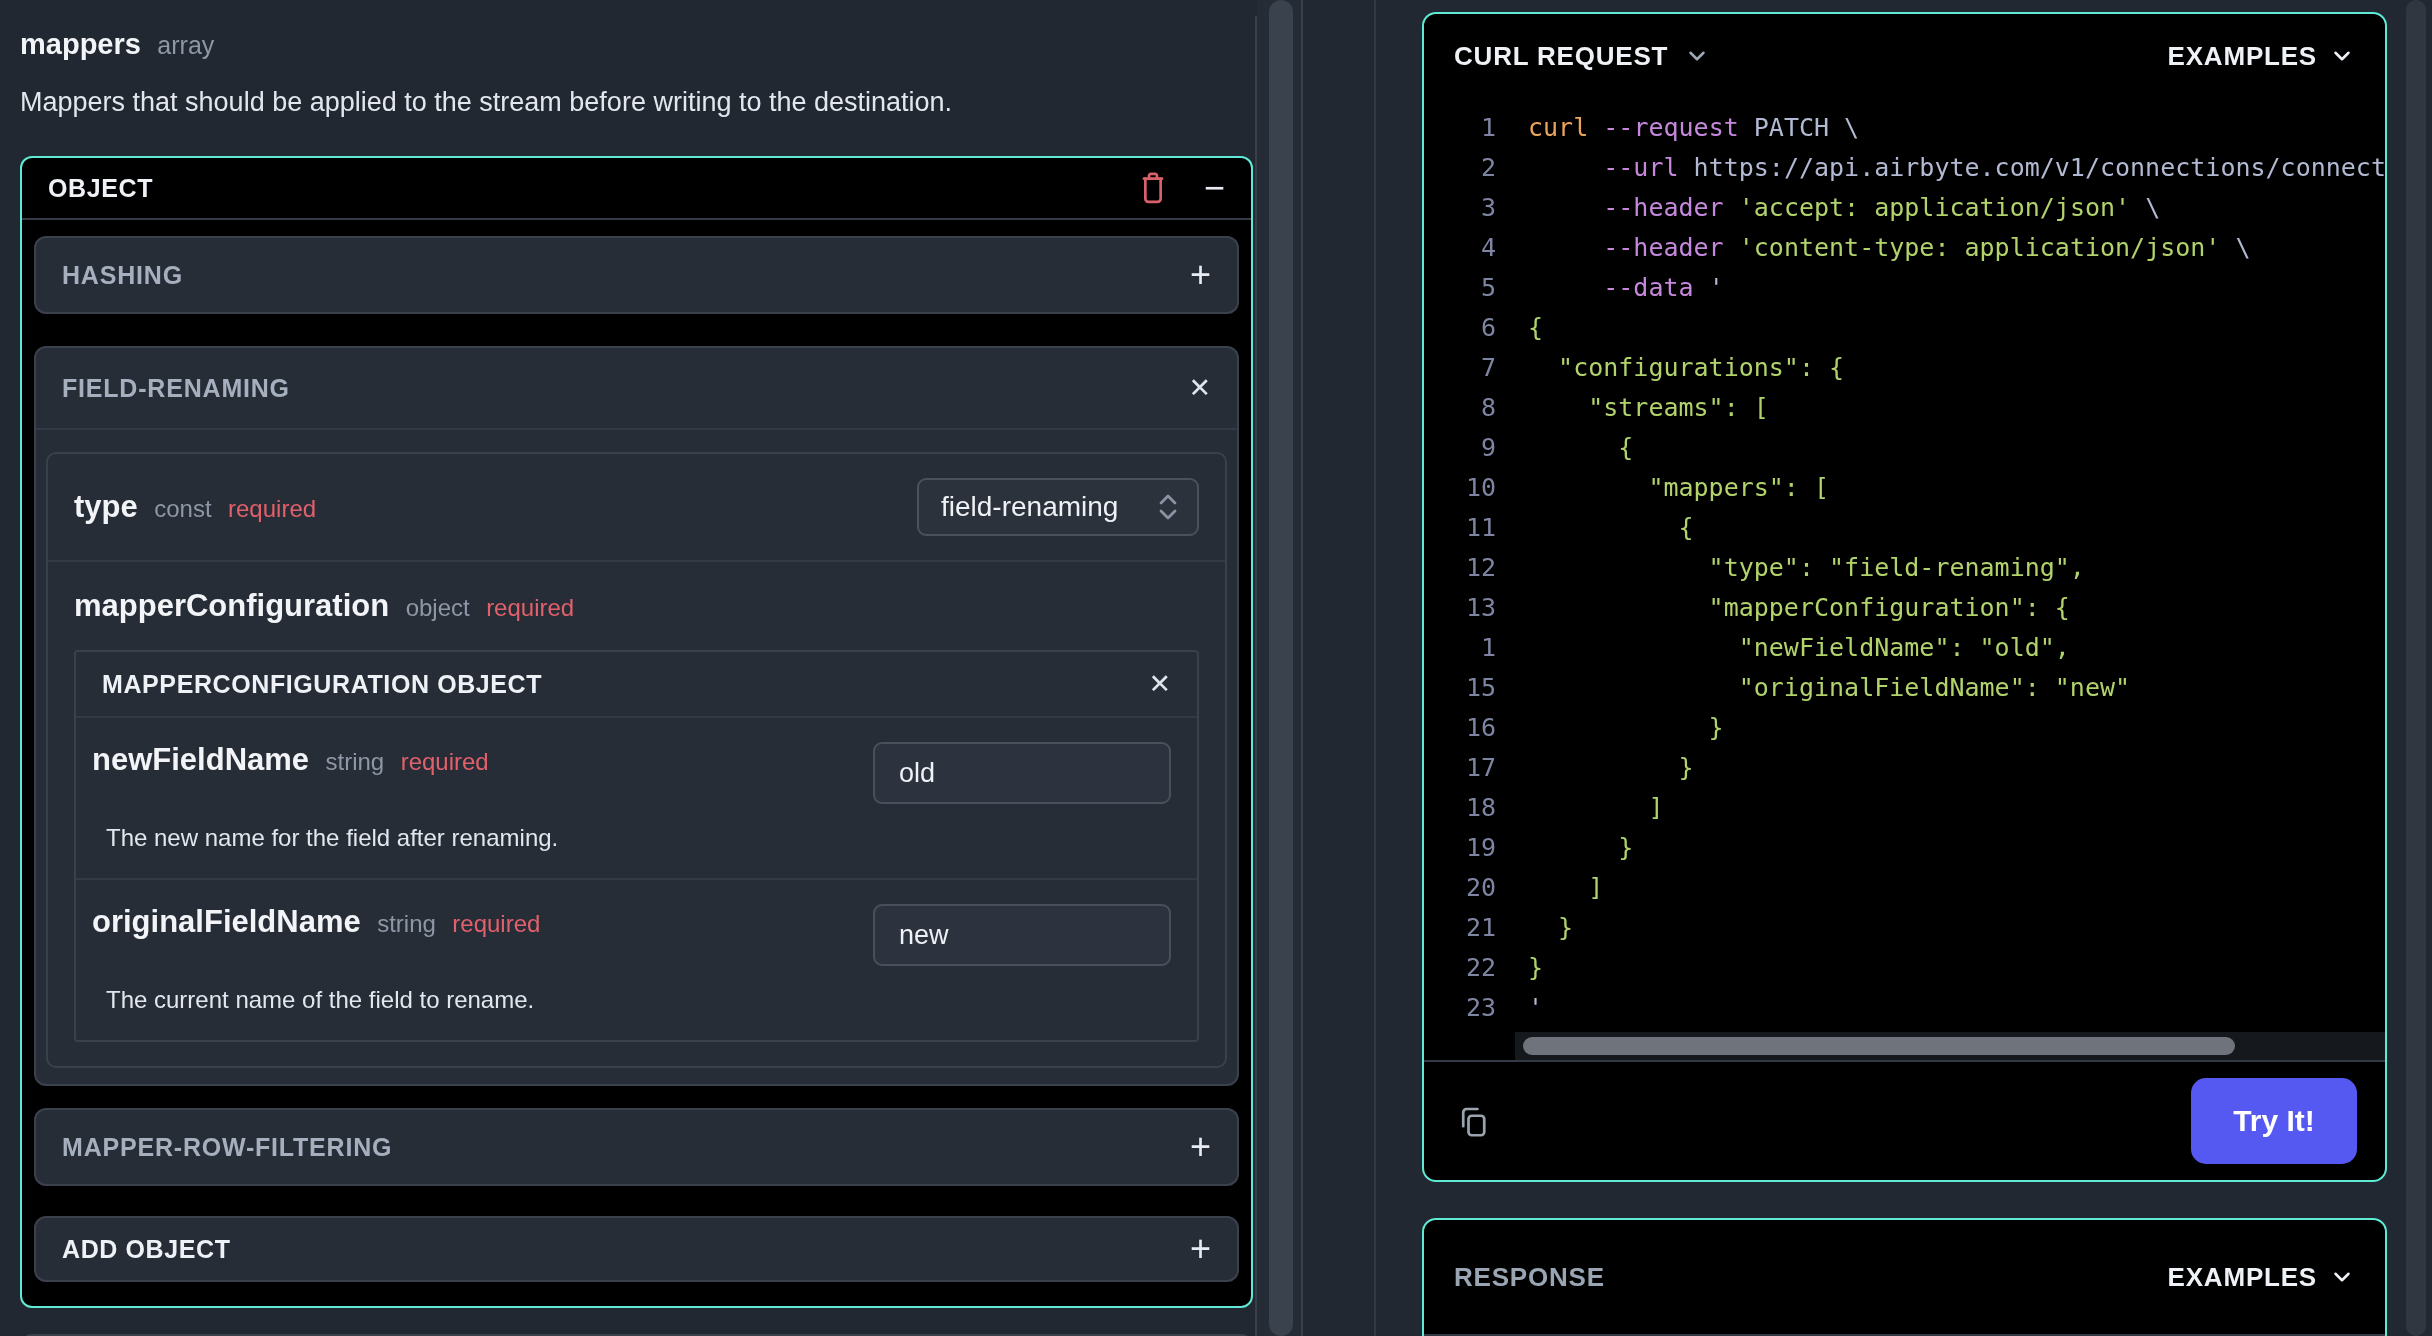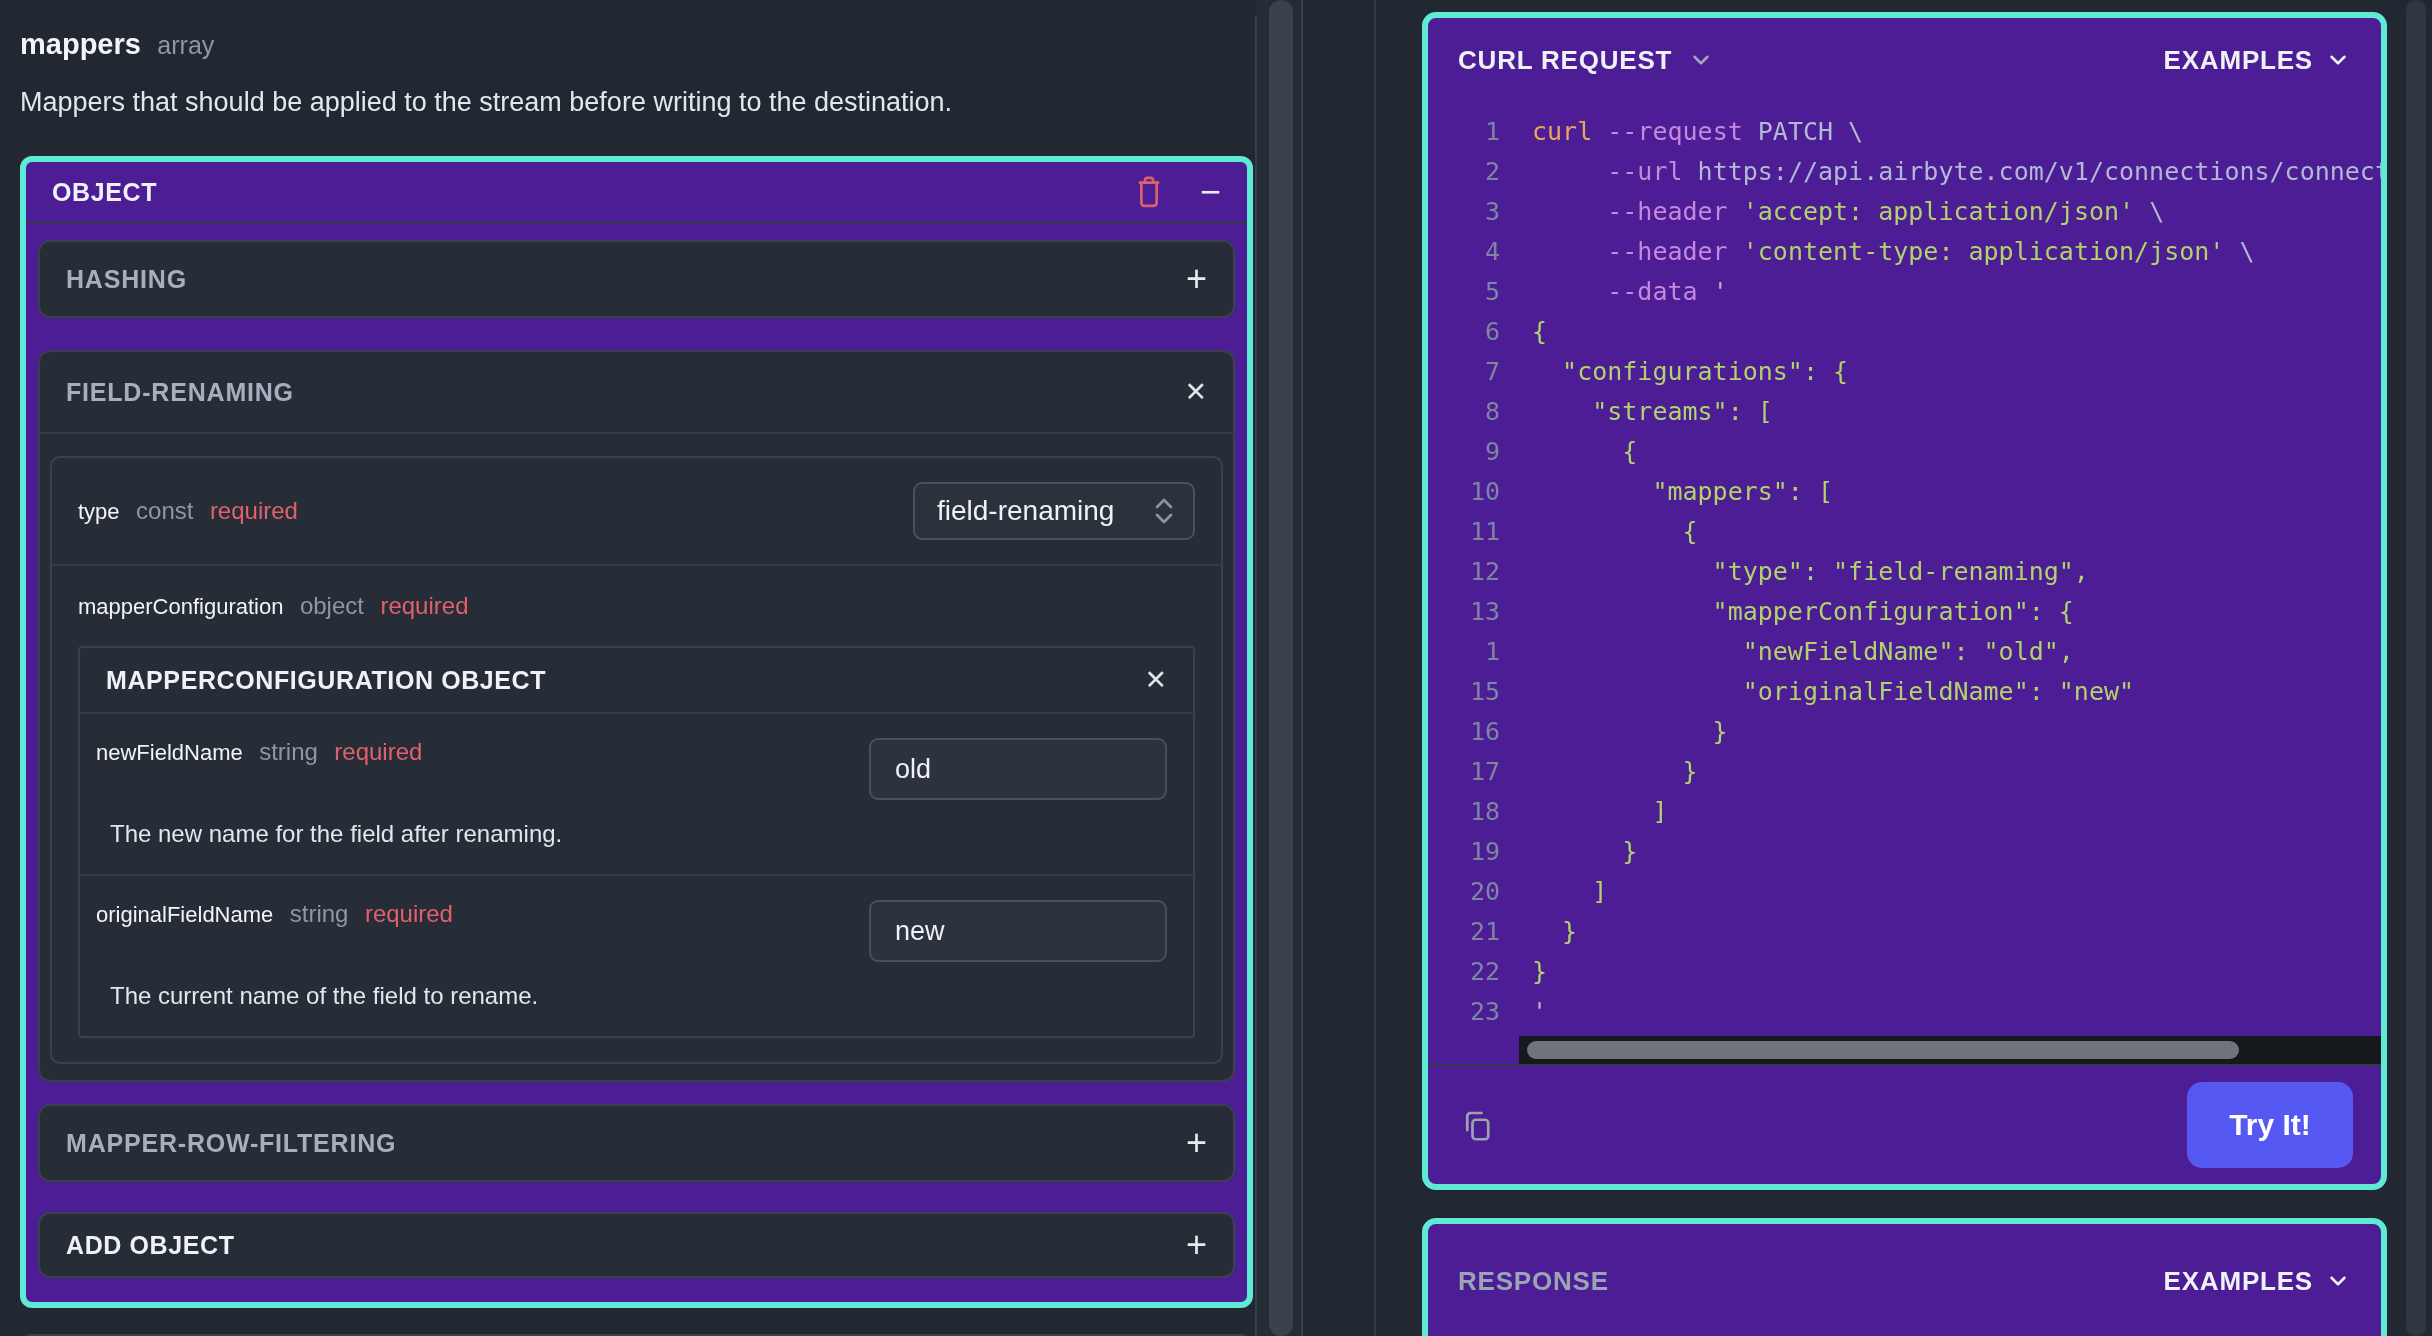--- a/index.html
+++ b/index.html
@@ -1,20 +1,20 @@
 <!DOCTYPE html>
 <html><head>
 <meta charset="utf-8">
 <style>
   html,body{margin:0;padding:0;background:#222831;}
   #screen{position:relative;width:2432px;height:1336px;overflow:hidden;
           font-family:"Liberation Sans", sans-serif;color:#eef1f5;background:#222831;}
 
   
-  .panel{background:#4c1d95;border:6px solid #5eead4;border-radius:12px;box-sizing:border-box;}
+  .panel{background:#000000;border:2px solid #5eead4;border-radius:12px;box-sizing:border-box;}
   .sec-title{color:#a5afbe;font-size:25px;font-weight:700;letter-spacing:.8px;}
   .white-title{color:#eef1f5;font-size:25px;font-weight:700;letter-spacing:.6px;}
   .glyph-btn{color:#e8ecf2;font-size:36px;font-weight:300;line-height:1;cursor:pointer;}
   .x-btn{color:#dfe4ea;font-size:27px;font-weight:400;line-height:1;cursor:pointer;}
   .row-head{display:flex;align-items:center;justify-content:space-between;box-sizing:border-box;}
 
   
   #left-col{position:absolute;left:0;top:16px;width:1257px;height:1336px;border-right:2px solid #39404b;box-sizing:border-box;}
   #left-inner{position:absolute;left:20px;top:12px;width:1233px;}
   .field-head{font-size:29px;font-weight:700;color:#f2f4f7;}
@@ -26,21 +26,21 @@
   #object-header .tools{display:flex;align-items:center;gap:34px;}
   #object-body{padding:16px 12px 24px 12px;}
 
   .one-row{height:78px;padding:0 26px;border:2px solid #3a414d;border-radius:12px;background:#272d37;box-sizing:border-box;}
   #field-renaming{margin-top:32px;border:2px solid #3a414d;border-radius:12px;background:#272d37;}
   #fr-header{height:82px;padding:0 26px;border-bottom:2px solid #333a45;}
   #fr-body{padding:22px 10px 16px 10px;}
 
   #fr-group{border:2px solid #3a414d;border-radius:10px;}
   #type-row{display:flex;align-items:center;justify-content:space-between;padding:24px 26px;}
-  .prop-name{font-size:22px;font-weight:400;color:#f2f4f7;}
+  .prop-name{font-size:31px;font-weight:700;color:#f2f4f7;}
   .prop-kind{font-size:24px;color:#8d97a5;margin-left:12px;}
   .prop-req{font-size:24px;color:#e0606b;margin-left:12px;}
   .hdiv{height:2px;background:#333a45;}
 
   .select-box{display:flex;align-items:center;justify-content:space-between;gap:18px;
       min-width:282px;height:58px;padding:0 16px 0 22px;background:#2c323c;
       border:2px solid #4a515d;border-radius:9px;box-sizing:border-box;cursor:pointer;}
   .select-box .val{font-size:28px;color:#eef1f5;}
 
   #mc-section{padding:26px 26px 24px 26px;}

